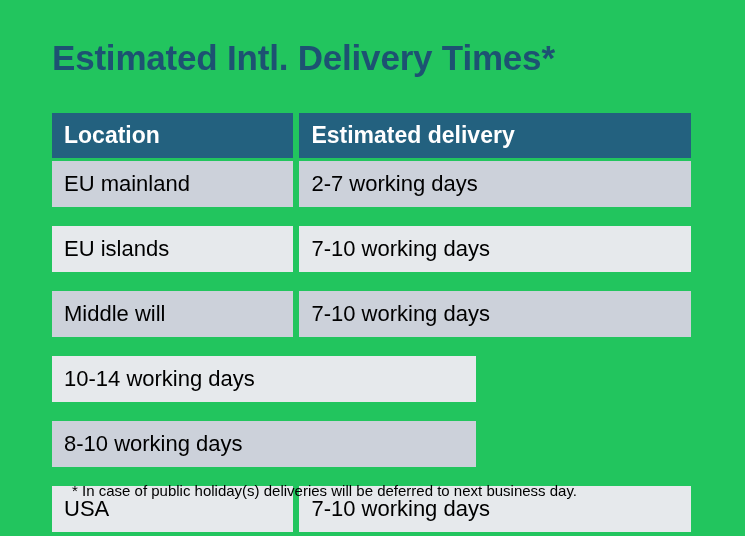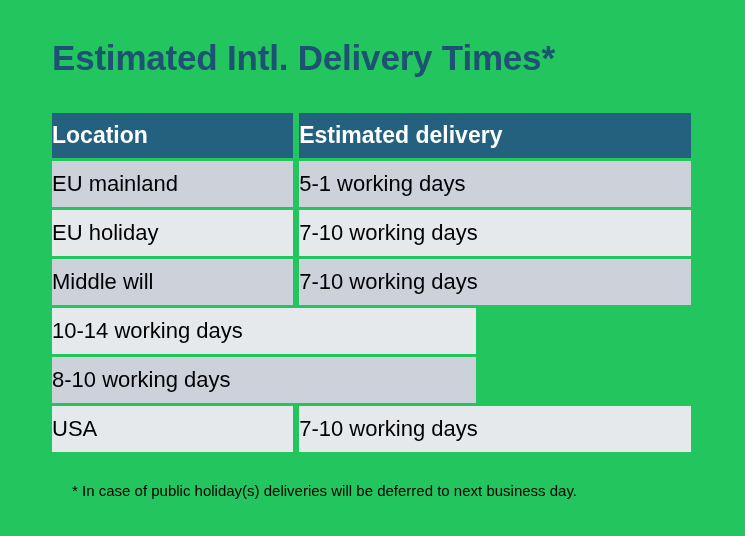--- a/index.html
+++ b/index.html
@@ -40,31 +40,31 @@
   
   .table {
     position: absolute;
     left: 52px;
     top: 113px;
     width: 639px;
   }
   .row {
     display: flex;
     width: 100%;
-    margin-bottom: 3px;
+    margin-bottom: 19px;
   }
   .row:last-child {
     margin-bottom: 16px;
   }
   .cell {
     box-sizing: border-box;
     display: flex;
     align-items: center;
     height: 46px;
-    padding-left: 0;
+    padding-left: 12px;
     font-size: 22px;
     color: #000000;
     white-space: nowrap;
     overflow: hidden;
   }
   .cell.col-location {
     width: 261px;
     margin-right: 6px;
   }
   .cell.col-delivery {
@@ -112,25 +112,25 @@
 
   <div class="table">
 
     <div class="row header">
       <div class="cell col-location">Location</div>
       <div class="cell col-delivery">Estimated delivery</div>
     </div>
 
     <div class="row band-dark">
       <div class="cell col-location">EU mainland</div>
-      <div class="cell col-delivery">5-1 working days</div>
+      <div class="cell col-delivery">2-7 working days</div>
     </div>
 
     <div class="row band-light">
-      <div class="cell col-location">EU holiday</div>
+      <div class="cell col-location">EU islands</div>
       <div class="cell col-delivery">7-10 working days</div>
     </div>
 
     <div class="row band-dark">
       <div class="cell col-location">Middle will</div>
       <div class="cell col-delivery">7-10 working days</div>
     </div>
 
     <div class="row band-light">
       <div class="cell col-delivery">10-14 working days</div>

